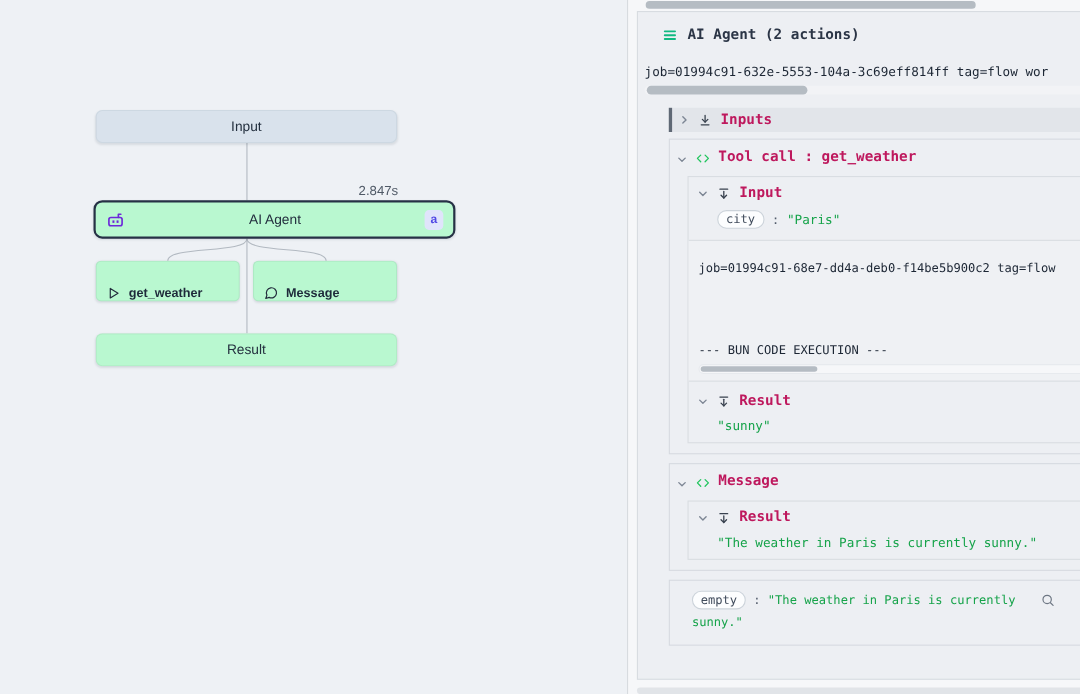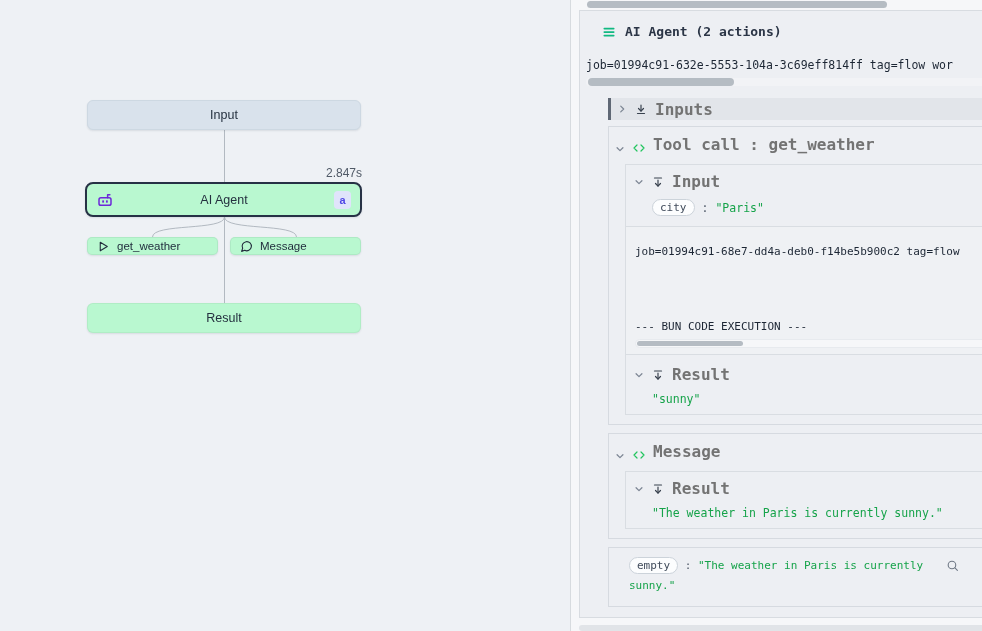--- a/index.html
+++ b/index.html
@@ -6,27 +6,27 @@
   html,body { width:982px; height:631px; overflow:hidden; }
   body { position:relative; background:#eef1f5; font-family:"Liberation Sans", sans-serif; }
 
   
   .canvas { position:absolute; left:0; top:0; width:570px; height:631px; background:#eef1f5; }
   .edges { position:absolute; left:0; top:0; width:570px; height:631px; }
   .node { position:absolute; display:flex; align-items:center; justify-content:center;
           border-radius:6px; font-size:12.5px; color:#24303f;
           box-shadow:0 1px 2px rgba(20,40,60,.10); }
   .node-input { left:87px; top:100px; width:274px; height:30px; background:#d9e2ec; border:1px solid #cdd8e2; }
-  .node-agent { left:85px; top:182px; width:277px; height:35px; background:#b9f8d0;
+  .node-agent { left:85px; top:182px; width:329px; height:35px; background:#b9f8d0;
                 border:2px solid #263145; border-radius:8px; justify-content:flex-start; padding:0 9px; }
   .node-agent .agent-label { flex:1; text-align:center; }
   .agent-badge { width:17px; height:18px; background:#e0e4fb; color:#4f46e5; border-radius:4px;
                  font-size:11px; font-weight:bold; display:flex; align-items:center; justify-content:center; }
-  .node-child { top:237px; width:131px; height:18px; background:#b9f8d0; border:1px solid rgba(30,60,40,.07);
-                justify-content:flex-start; gap:7px; padding:0 9px; font-weight:normal; font-size:11.5px; color:#1e2a3a; border-radius:5px; }
+  .node-child { top:237px; width:131px; height:37px; background:#b9f8d0; border:1px solid rgba(30,60,40,.07);
+                justify-content:flex-start; gap:7px; padding:0 9px; font-weight:bold; font-size:11.5px; color:#1e2a3a; border-radius:5px;align-items:flex-end; }
   .node-gw { left:87px; }
   .node-msg { left:230px; }
   .node-result { left:87px; top:303px; width:274px; height:30px; background:#b9f8d0; border:1px solid rgba(30,60,40,.06); }
   .duration { position:absolute; left:240px; top:166px; width:122px; text-align:right;
               font-size:12px; color:#4f5966; }
 
   
   .rightpane { position:absolute; left:570px; top:0; width:486px; height:631px;
                background:#f6f7f9; border-left:1px solid #d7dbdf;
                font-family:"DejaVu Sans Mono", monospace; color:#222c3c; }
@@ -41,21 +41,21 @@
   .p-head { display:flex; align-items:center; gap:9px; margin:13px 10px 0 22px; }
   .p-title { flex:1; font-weight:bold; font-size:13px; color:#2b3546; }
   .p-expand { display:flex; justify-content:flex-end; margin:4px 11px 0 0; }
   .p-job { margin:3px 4px 0 6px; font-size:11.5px; color:#1c2634; white-space:nowrap; overflow:hidden; }
   .p-jobbar { position:relative; margin:6px 6px 0 6px; height:8px; background:#f2f3f6; border-radius:4px; }
   .p-jobbar .thumb { position:absolute; left:2px; top:0; width:146px; height:8px; background:#b5bcc3; border-radius:4px; }
 
   .sections { margin:12px 2px 0 28px; }
   .row-inputs { display:flex; align-items:center; gap:8px; height:22px;
                 background:#e2e5ea; border-left:3px solid #5f6875; padding:0 8px 0 6px; }
-  .sec-label { font-weight:bold; font-size:16px; color:#737373; }
+  .sec-label { font-weight:bold; font-size:13px; color:#be185d; }
 
   .box { border:1px solid #d6dae0; margin-top:6px; background:#edeff3; }
   .box-head { display:flex; align-items:flex-end; gap:8px; padding:8px 8px 0 6px; }
   .box-head .spacer { flex:1; }
   .subbox { border:1px solid #d9dde2; margin:10px 6px 9px 16px; padding:7px 0 8px; }
   .sub-head { display:flex; align-items:center; gap:8px; padding-left:8px; }
   .val-row { position:relative; display:flex; align-items:center; gap:7px;
              margin:8px 8px 0 26px; padding-right:22px; font-size:11.5px; }
   .green { color:#16a34a; }
   .pill { display:inline-block; background:#fcfdfe; border:1px solid #ccd3da; border-radius:9px;

